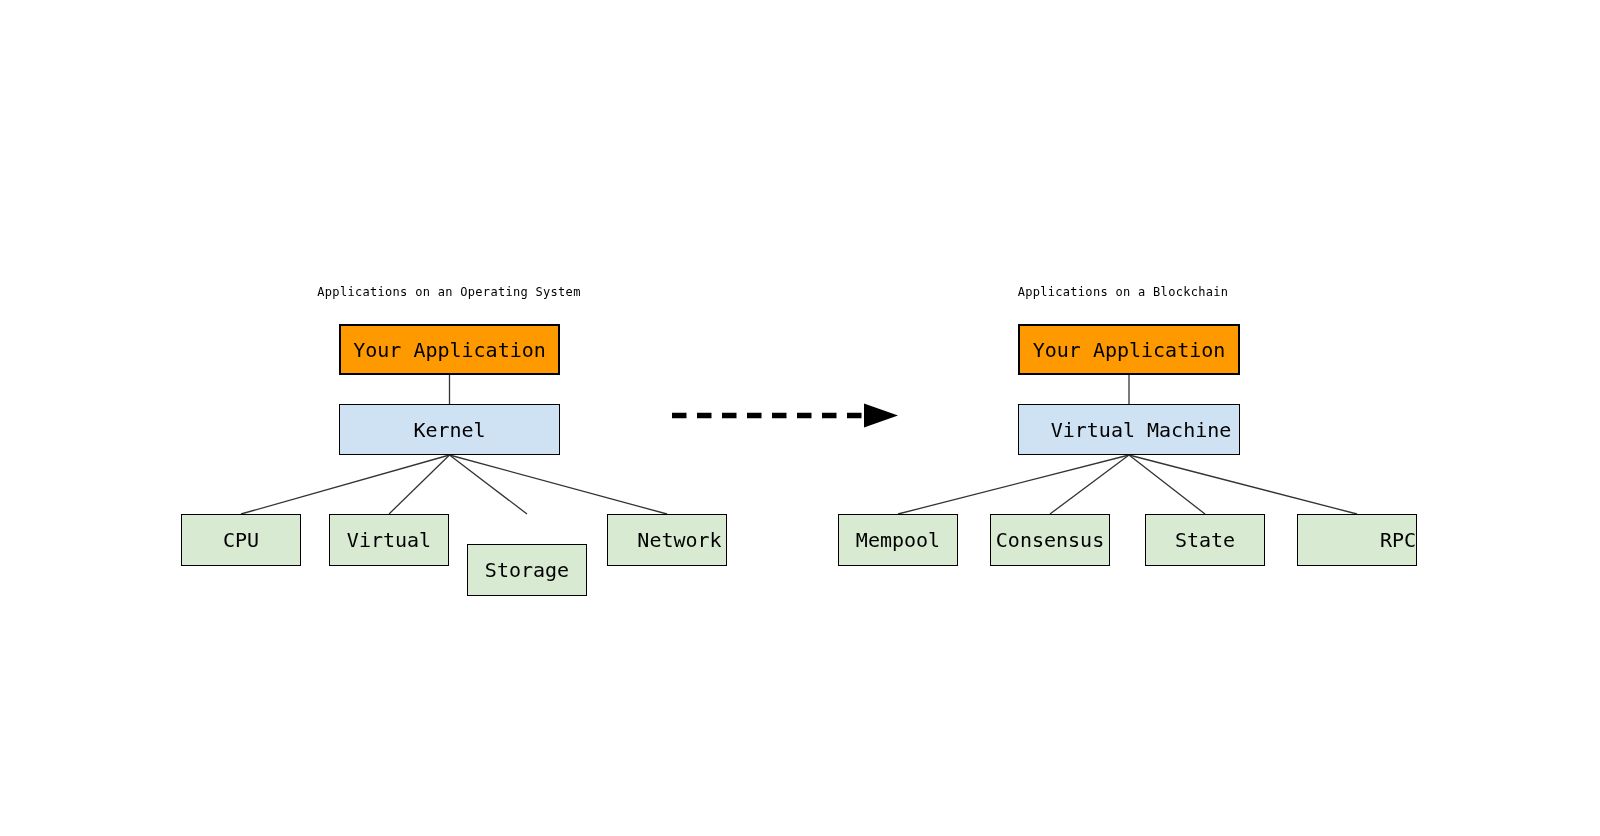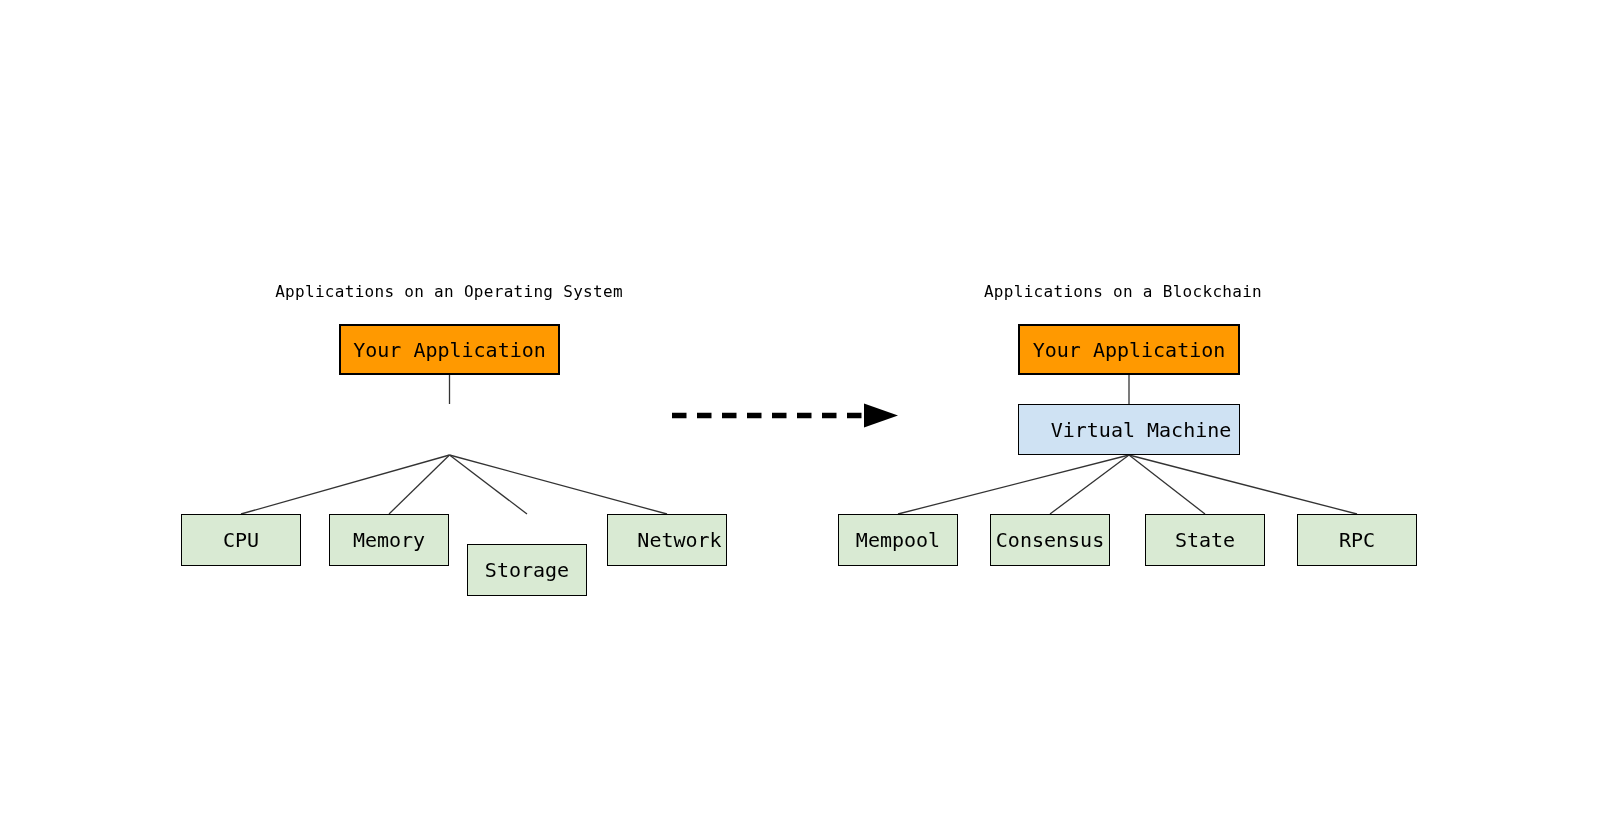--- a/index.html
+++ b/index.html
@@ -25,21 +25,21 @@
     position:absolute;left:0;top:0;width:1600px;height:836px;
     pointer-events:none;
   }
   .overlay .conn{stroke:var(--connector);stroke-width:1.3;fill:none;}
   .overlay .dash{stroke:var(--arrow);stroke-width:5.5;stroke-dasharray:14.5 10.5;fill:none;}
   .overlay .head{fill:var(--arrow);stroke:none;}
   .title{
     position:absolute;
     width:500px;
     text-align:center;
-    font-size:16px;
+    font-size:12px;
     line-height:20px;
     letter-spacing:0.3px;
     white-space:nowrap;
   }
   .box{
     position:absolute;
     display:flex;align-items:center;justify-content:center;
     font-size:20px;
     white-space:nowrap;
   }
@@ -64,21 +64,21 @@
   .l-c1{left:329px;}
   .l-c2{left:467px;margin-top:30px;}
   .l-c3{left:607px;padding-left:25px;}
   
   .r-title{left:873px;top:282px;}
   .r-app{left:1018px;top:324px;width:222px;height:51px;}
   .r-mid{left:1018px;top:404px;width:222px;height:51px;padding-left:24px;}
   .r-c0{left:838px;}
   .r-c1{left:990px;}
   .r-c2{left:1145px;}
-  .r-c3{left:1297px;}
+  .r-c3{left:1297px;justify-content:flex-end;}
 </style>
 </head>
 <body>
 
 <div class="canvas">
 
   <svg class="overlay" viewBox="0 0 1600 836" aria-hidden="true">
 
     <g>
       <line class="conn" x1="449.5" y1="375" x2="449.5" y2="404"></line>
@@ -101,26 +101,29 @@
       <polygon class="head" points="864,403.5 898,415.5 864,427.5"></polygon>
     </g>
   </svg>
 
   <div class="title l-title">Applications on an Operating System</div>
 
   <div class="box app-box l-app">
     <span>Your Application</span>
   </div>
 
+  <div class="box middle-box l-mid">
+    <span>Kernel</span>
+  </div>
 
   <div class="box child-box l-c0">
     <span>CPU</span>
   </div>
   <div class="box child-box l-c1">
-    <span>Memory</span>
+    <span>Virtual</span>
   </div>
   <div class="box child-box l-c2">
     <span>Storage</span>
   </div>
   <div class="box child-box l-c3">
     <span>Network</span>
   </div>
 
   <div class="title r-title">Applications on a Blockchain</div>
 

